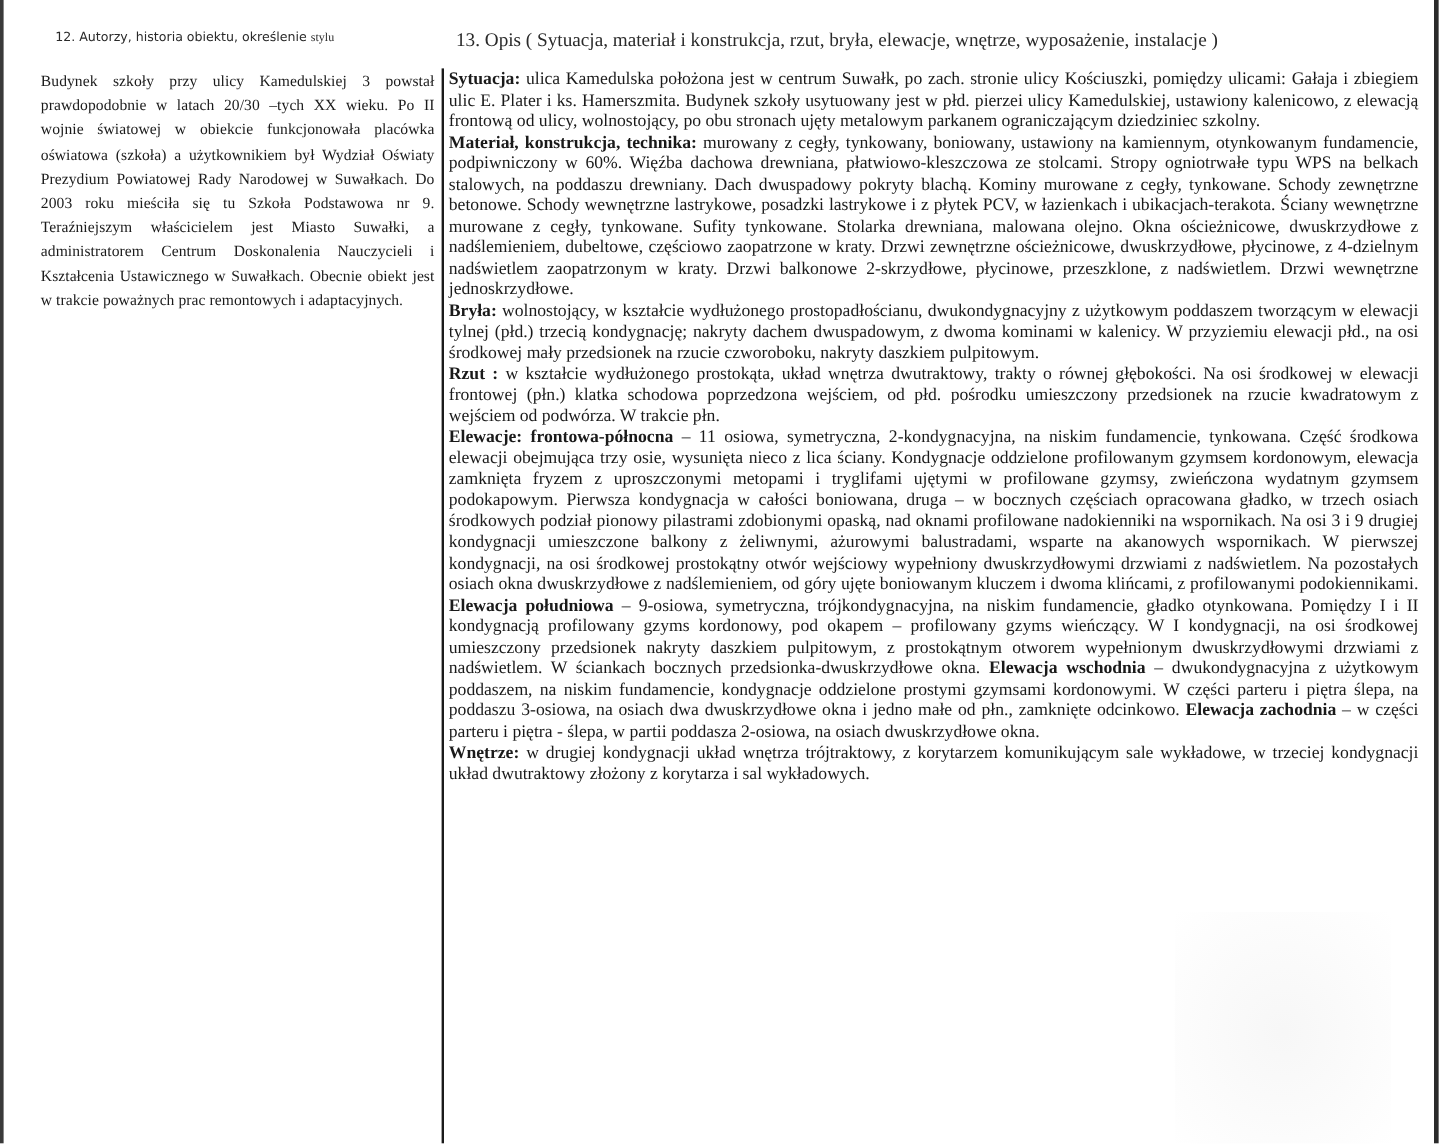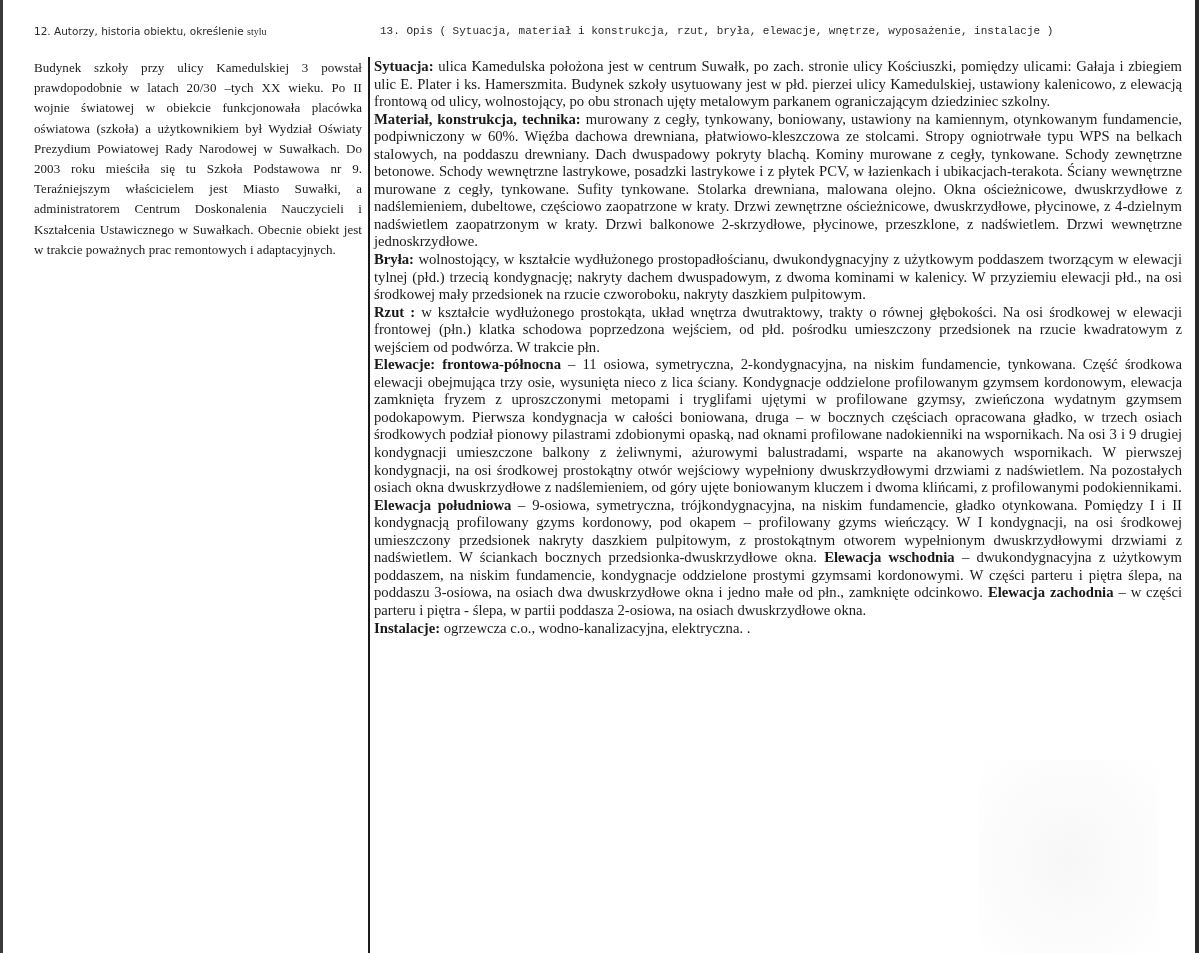--- a/index.html
+++ b/index.html
@@ -22,35 +22,35 @@
       background: #3a3a3a;
     }
     .scan-right-edge {
       position: absolute;
       right: 0; top: 0;
       width: 4px; height: 953px;
       background: #2a2a2a;
     }
     .header-12 {
       position: absolute;
-      left: 34px; top: 25px;
+      left: 46px; top: 25px;
       font-family: "DejaVu Sans", "Liberation Sans", sans-serif;
       font-size: 10.5px;
       color: #2a2a2a;
       white-space: nowrap;
     }
     .header-12 .small {
       font-family: "Liberation Serif", serif;
       font-size: 10px;
     }
     .header-13 {
       position: absolute;
       left: 380px; top: 25px;
-      font-family: Liberation Mono, monospace;
-      font-size: 11px;
+      font-family: Liberation Serif, serif;
+      font-size: 16px;
       color: #2a2a2a;
       white-space: nowrap;
     }
     .divider {
       position: absolute;
       left: 368px; top: 57px;
       width: 2px; height: 896px;
       background: #1a1a1a;
     }
     .left-col {
@@ -103,16 +103,16 @@
 <div class="divider"></div>
 
 <div class="left-col">Budynek szkoły przy ulicy Kamedulskiej 3 powstał prawdopodobnie w latach 20/30 –tych XX wieku. Po II wojnie światowej w obiekcie funkcjonowała placówka oświatowa (szkoła) a użytkownikiem był Wydział Oświaty Prezydium Powiatowej Rady Narodowej w Suwałkach. Do 2003 roku mieściła się tu Szkoła Podstawowa nr 9. Teraźniejszym właścicielem jest Miasto Suwałki, a administratorem Centrum Doskonalenia Nauczycieli i Kształcenia Ustawicznego w Suwałkach. Obecnie obiekt jest w trakcie poważnych prac remontowych i adaptacyjnych.</div>
 
 <div class="right-col">
   <p><span class="lbl">Sytuacja:</span><span> ulica Kamedulska położona jest w centrum Suwałk, po zach. stronie ulicy Kościuszki, pomiędzy ulicami: Gałaja i zbiegiem ulic E. Plater i ks. Hamerszmita. Budynek szkoły usytuowany jest w płd. pierzei ulicy Kamedulskiej, ustawiony kalenicowo, z elewacją frontową od ulicy, wolnostojący, po obu stronach ujęty metalowym parkanem ograniczającym dziedziniec szkolny.</span></p>
   <p><span class="lbl">Materiał, konstrukcja, technika:</span><span> murowany z cegły, tynkowany, boniowany, ustawiony na kamiennym, otynkowanym fundamencie, podpiwniczony w 60%. Więźba dachowa drewniana, płatwiowo-kleszczowa ze stolcami. Stropy ogniotrwałe typu WPS na belkach stalowych, na poddaszu drewniany. Dach dwuspadowy pokryty blachą. Kominy murowane z cegły, tynkowane. Schody zewnętrzne betonowe. Schody wewnętrzne lastrykowe, posadzki lastrykowe i z płytek PCV, w łazienkach i ubikacjach-terakota. Ściany wewnętrzne murowane z cegły, tynkowane. Sufity tynkowane. Stolarka drewniana, malowana olejno. Okna ościeżnicowe, dwuskrzydłowe z nadślemieniem, dubeltowe, częściowo zaopatrzone w kraty. Drzwi zewnętrzne ościeżnicowe, dwuskrzydłowe, płycinowe, z 4-dzielnym nadświetlem zaopatrzonym w kraty. Drzwi balkonowe 2-skrzydłowe, płycinowe, przeszklone, z nadświetlem. Drzwi wewnętrzne jednoskrzydłowe.</span></p>
   <p><span class="lbl">Bryła:</span><span> wolnostojący, w kształcie wydłużonego prostopadłościanu, dwukondygnacyjny z użytkowym poddaszem tworzącym w elewacji tylnej (płd.) trzecią kondygnację; nakryty dachem dwuspadowym, z dwoma kominami w kalenicy. W przyziemiu elewacji płd., na osi środkowej mały przedsionek na rzucie czworoboku, nakryty daszkiem pulpitowym.</span></p>
   <p><span class="lbl">Rzut :</span><span> w kształcie wydłużonego prostokąta, układ wnętrza dwutraktowy, trakty o równej głębokości. Na osi środkowej w elewacji frontowej (płn.) klatka schodowa poprzedzona wejściem, od płd. pośrodku umieszczony przedsionek na rzucie kwadratowym z wejściem od podwórza. W trakcie płn.</span></p>
   <p><span class="lbl">Elewacje: frontowa-północna</span><span> – 11 osiowa, symetryczna, 2-kondygnacyjna, na niskim fundamencie, tynkowana. Część środkowa elewacji obejmująca trzy osie, wysunięta nieco z lica ściany. Kondygnacje oddzielone profilowanym gzymsem kordonowym, elewacja zamknięta fryzem z uproszczonymi metopami i tryglifami ujętymi w profilowane gzymsy, zwieńczona wydatnym gzymsem podokapowym. Pierwsza kondygnacja w całości boniowana, druga – w bocznych częściach opracowana gładko, w trzech osiach środkowych podział pionowy pilastrami zdobionymi opaską, nad oknami profilowane nadokienniki na wspornikach. Na osi 3 i 9 drugiej kondygnacji umieszczone balkony z żeliwnymi, ażurowymi balustradami, wsparte na akanowych wspornikach. W pierwszej kondygnacji, na osi środkowej prostokątny otwór wejściowy wypełniony dwuskrzydłowymi drzwiami z nadświetlem. Na pozostałych osiach okna dwuskrzydłowe z nadślemieniem, od góry ujęte boniowanym kluczem i dwoma klińcami, z profilowanymi podokiennikami. </span><span class="lbl">Elewacja południowa</span><span> – 9-osiowa, symetryczna, trójkondygnacyjna, na niskim fundamencie, gładko otynkowana. Pomiędzy I i II kondygnacją profilowany gzyms kordonowy, pod okapem – profilowany gzyms wieńczący. W I kondygnacji, na osi środkowej umieszczony przedsionek nakryty daszkiem pulpitowym, z prostokątnym otworem wypełnionym dwuskrzydłowymi drzwiami z nadświetlem. W ściankach bocznych przedsionka-dwuskrzydłowe okna. </span><span class="lbl">Elewacja wschodnia</span><span> – dwukondygnacyjna z użytkowym poddaszem, na niskim fundamencie, kondygnacje oddzielone prostymi gzymsami kordonowymi. W części parteru i piętra ślepa, na poddaszu 3-osiowa, na osiach dwa dwuskrzydłowe okna i jedno małe od płn., zamknięte odcinkowo. </span><span class="lbl">Elewacja zachodnia</span><span> – w części parteru i piętra - ślepa, w partii poddasza 2-osiowa, na osiach dwuskrzydłowe okna.</span></p>
-  <p><span class="lbl">Instalacje:</span><span> ogrzewcza c.o., wodno-kanalizacyjna, elektryczna.   .</span></p>
+  <p><span class="lbl">Wnętrze:</span><span> w drugiej kondygnacji układ wnętrza trójtraktowy, z korytarzem komunikującym sale wykładowe, w trzeciej kondygnacji układ dwutraktowy złożony z korytarza i sal wykładowych.</span></p>
 </div>
 
 <div class="scan-smudge"></div>
 
 </body></html>

